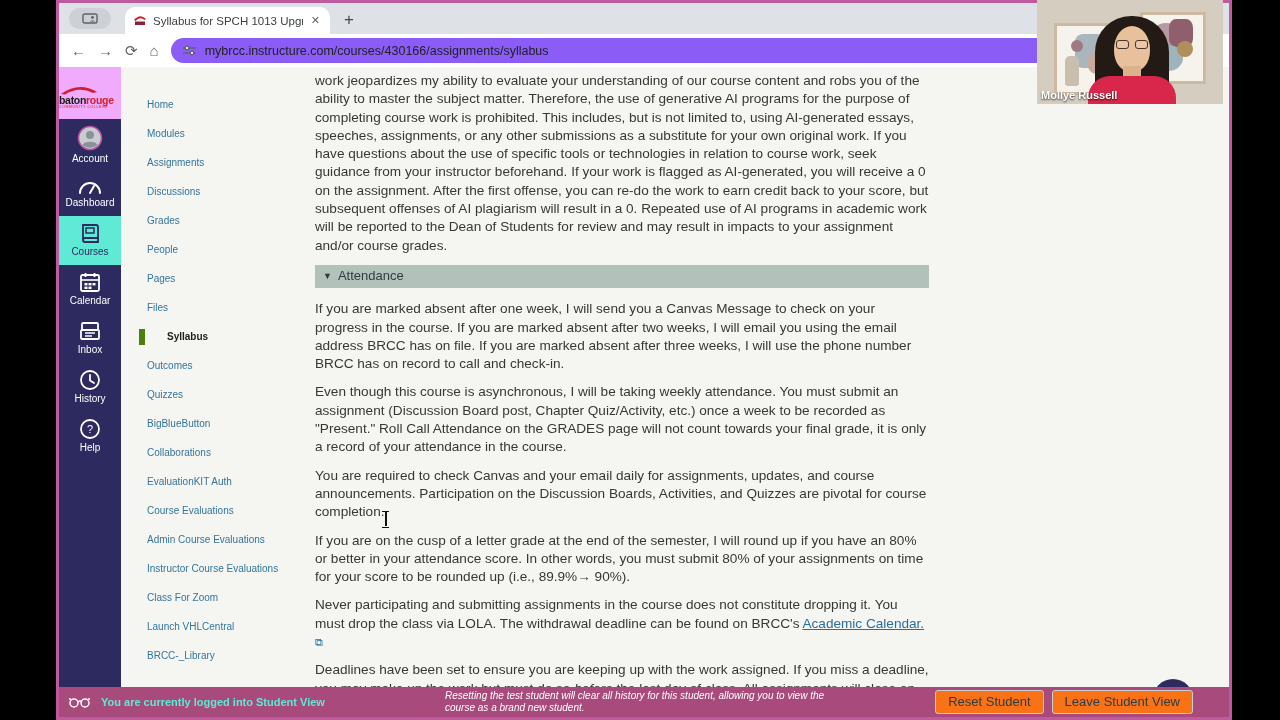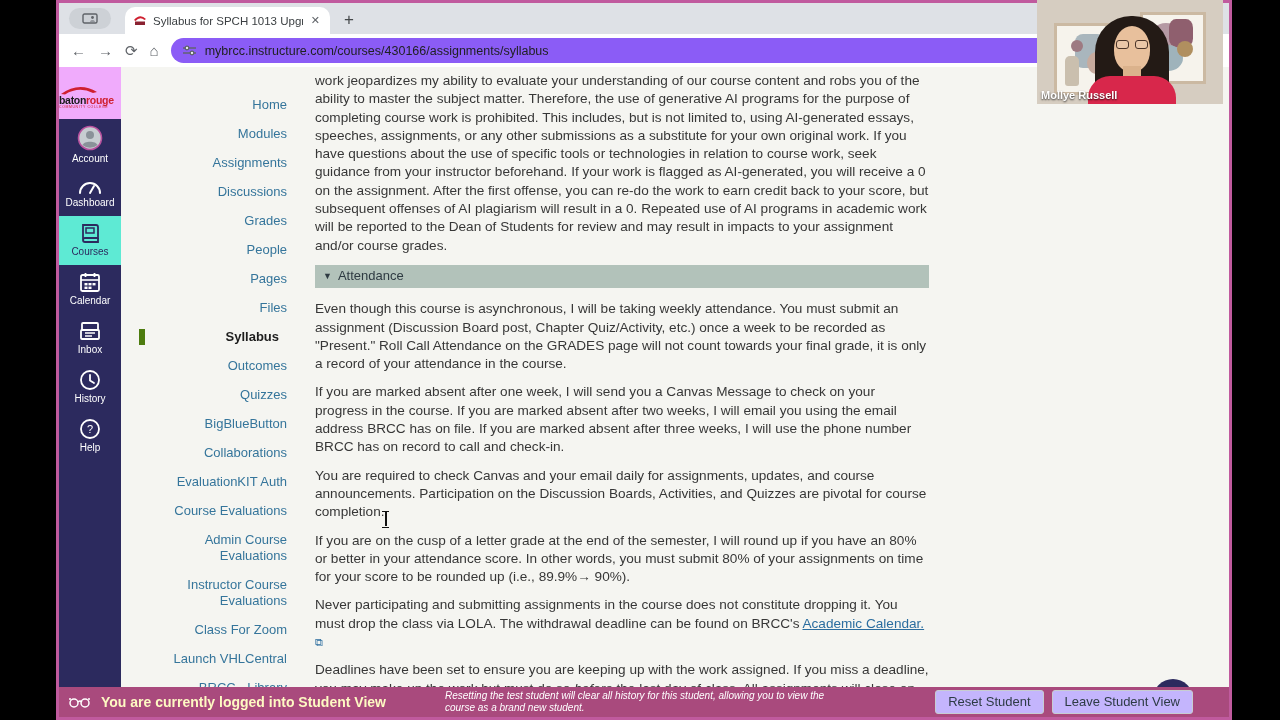--- a/index.html
+++ b/index.html
@@ -52,22 +52,22 @@
   .logo .word { font-size:10.5px; font-weight:bold; color:#1b1b1b; letter-spacing:-0.3px; }
   .logo .word .rouge { color:#cf2030; }
   .logo .sub { font-size:3.5px; color:#cf2030; letter-spacing:0.6px; margin-top:1px; }
   .gnav-item { width:62px; padding:6px 0 8px; text-align:center; color:#fff;
                font-size:10px; }
   .gnav-item svg { display:block; margin:0 auto 2px; }
   .gnav-item.active { background:#5eead4; color:#2c2a5e; }
 
   
   .course-nav { width:172px; padding:30px 0 0 26px; flex-shrink:0; }
-  .cnav-item { font-size:13px; color:#35759b; margin-bottom:13px; line-height:16px;
-               width:140px;text-align:right; }
+  .cnav-item { font-size:10px; color:#35759b; margin-bottom:13px; line-height:16px;
+               width:140px; }
   .cnav-item.active { color:#1d1d1d; font-weight:bold; border-left:6px solid #4d7c0f;
                       padding-left:22px; margin-left:-8px; }
 
   
   .syllabus { width:614px; margin-left:22px; padding-top:5px; font-size:13.6px;
               color:#373737; line-height:18.3px; }
   .syllabus p { margin-bottom:10px; }
   .section-header { background:#b2c2ba; color:#2e3a42; padding:2px 8px 3px;
                     font-size:13px; margin:5px 0 12px; display:flex; align-items:center;
                     gap:6px; }
@@ -81,25 +81,25 @@
   .ibeam { position:absolute; left:322px; top:444px; width:9px; height:15px; }
   .ibeam:before { content:""; position:absolute; left:4px; top:0; width:1.5px;
                   height:15px; background:#111; }
   .ibeam:after { content:""; position:absolute; left:1px; top:0; width:7px; height:15px;
                  border-top:1.5px solid #111; border-bottom:1.5px solid #111; }
 
   
   .student-bar { height:30px; background:#a94a7d; display:flex; align-items:center;
                  padding:0 36px 0 10px; gap:10px; flex-shrink:0; position:relative;
                  z-index:5; }
-  .sv-message { color:#fef9c3; font-weight:bold; font-size:14px; }
+  .sv-message { color:#5eead4; font-weight:bold; font-size:11px; }
   .sv-tooltip { position:absolute; left:386px; top:3px; width:400px; color:#fff;
                 font-style:italic; font-size:10px; line-height:12px; }
   .sv-buttons { margin-left:auto; display:flex; gap:8px; }
-  .sv-btn { background:#c4b5fd; border:1px solid #c7cdd1; border-radius:3px;
+  .sv-btn { background:#f97316; border:1px solid #c7cdd1; border-radius:3px;
             padding:3px 12px 4px; font-size:13px; color:#2d3b45;
             font-family:"Liberation Sans", sans-serif; }
 
   
   .webcam { position:absolute; left:1037px; top:0; width:186px; height:104px;
             background:#d6cdc1; overflow:hidden; z-index:50; }
   .wframe { position:absolute; background:#f6f3ec; border:3px solid #cbb9a2; }
   .wframe.f1 { left:17px; top:23px; width:70px; height:72px; }
   .wframe.f2 { left:103px; top:12px; width:66px; height:72px; }
   .hair { position:absolute; left:58px; top:16px; width:74px; height:120px;
@@ -272,22 +272,22 @@
     </div>
 
     <div class="syllabus">
       <p>work jeopardizes my ability to evaluate your understanding of our course content and robs you of the ability to master the subject matter. Therefore, the use of generative AI programs for the purpose of completing course work is prohibited. This includes, but is not limited to, using AI-generated essays, speeches, assignments, or any other submissions as a substitute for your own original work. If you have questions about the use of specific tools or technologies in relation to course work, seek guidance from your instructor beforehand. If your work is flagged as AI-generated, you will receive a 0 on the assignment.  After the first offense, you can re-do the work to earn credit back to your score, but subsequent offenses of AI plagiarism will result in a 0. Repeated use of AI programs in academic work will be reported to the Dean of Students for review and may result in impacts to your assignment and/or course grades.</p>
 
       <div class="section-header">
         <span class="tri">▼</span>
         <span>Attendance</span>
       </div>
 
+      <p>If you are marked absent after one week, I will send you a Canvas Message to check on your progress in the course.  If you are marked absent after two weeks, I will email you using the email address BRCC has on file. If you are marked absent after three weeks, I will use the phone number BRCC has on record to call and check-in.</p>
       <p>Even though this course is asynchronous, I will be taking weekly attendance.  You must submit an assignment (Discussion Board post, Chapter Quiz/Activity, etc.) once a week to be recorded as "Present."  Roll Call Attendance on the GRADES page will not count towards your final grade, it is only a record of your attendance in the course.</p>
-      <p>If you are marked absent after one week, I will send you a Canvas Message to check on your progress in the course.  If you are marked absent after two weeks, I will email you using the email address BRCC has on file. If you are marked absent after three weeks, I will use the phone number BRCC has on record to call and check-in.</p>
       <p>You are required to check Canvas and your email daily for assignments, updates, and course announcements. Participation on the Discussion Boards, Activities, and Quizzes are pivotal for course completion.</p>
       <p>If you are on the cusp of a letter grade at the end of the semester, I will round up if you have an 80% or better in your attendance score. In other words, you must submit 80% of your assignments on time for your score to be rounded up (i.e., 89.9%→ 90%).</p>
       <p><span>Never participating and submitting assignments in the course does not constitute dropping it.  You must drop the class via LOLA.  The withdrawal deadline can be found on BRCC's </span><span class="doc-link">Academic Calendar.</span> <span class="ext-link-ico">⧉</span></p>
       <p><span>Deadlines have been set to ensure you are keeping up with the work assigned.  If you miss a deadline, you may make up the work but must do so </span><i>before</i><span> the last day of class.  All assignments will close on the last day of the course.</span></p>
 
     </div>
 
     <div class="ibeam"></div>
     <div class="fab"></div>
   </div>

